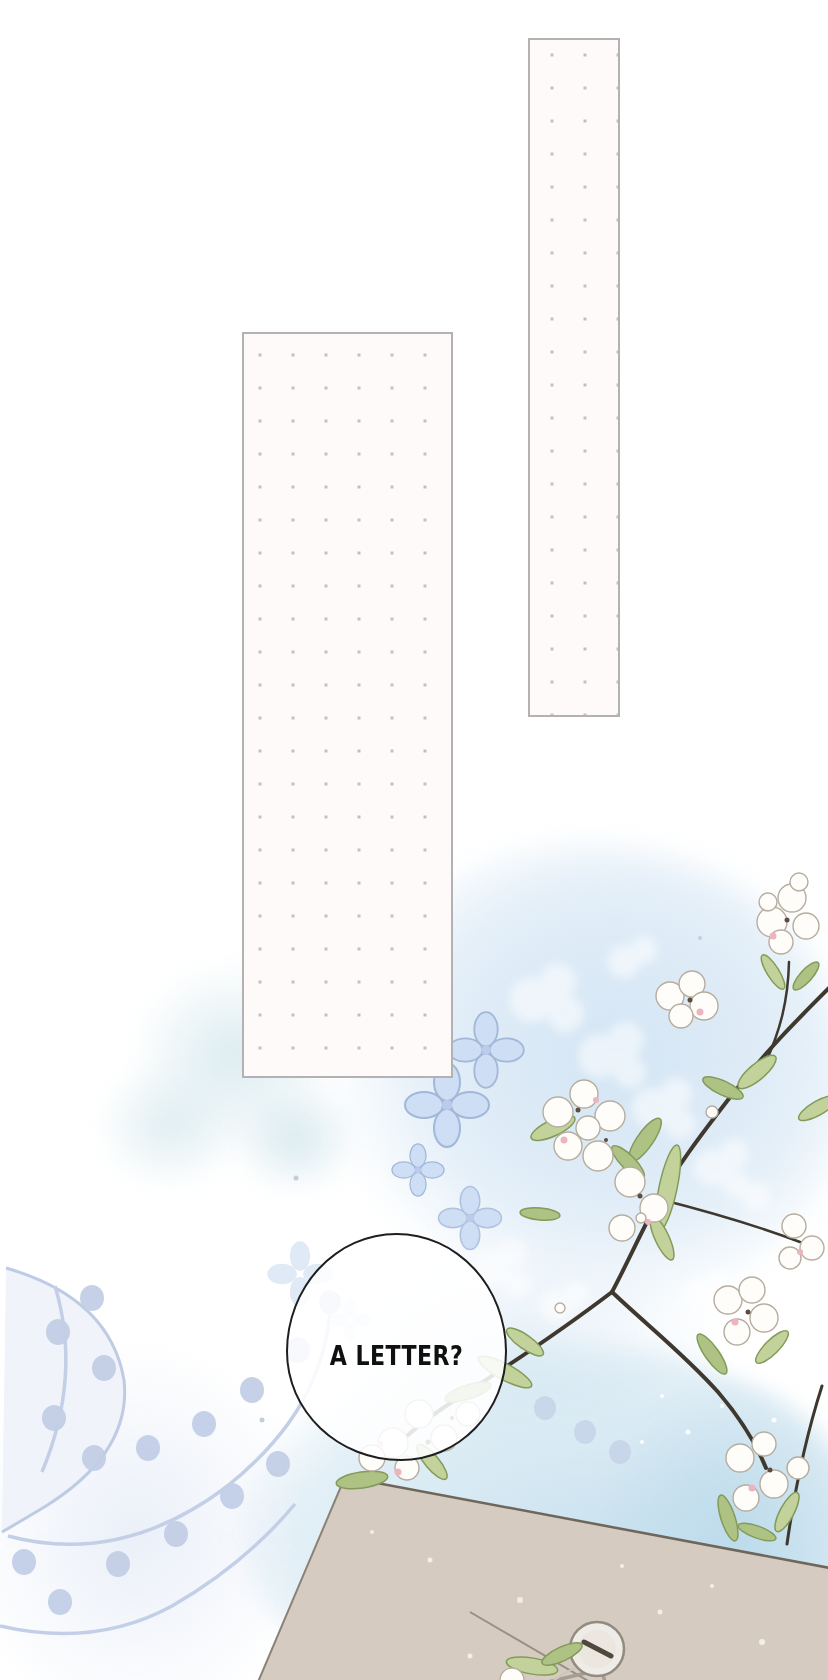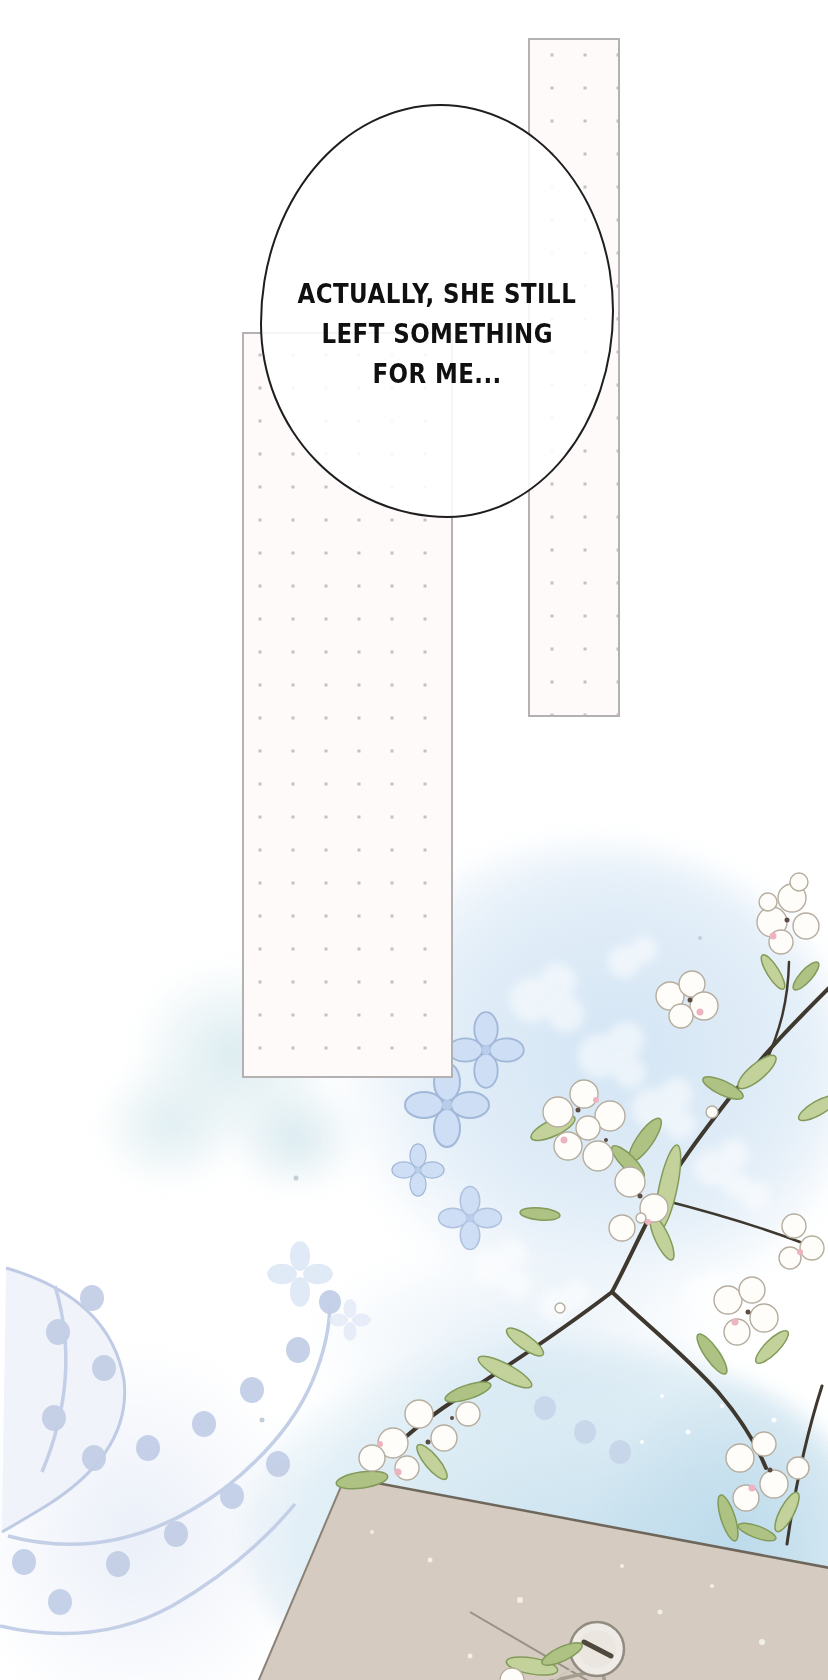--- a/index.html
+++ b/index.html
@@ -323,20 +323,18 @@
         <circle cx="640" cy="1196" r="2.5"></circle>
           <circle cx="606" cy="1140" r="2"></circle>
           <circle cx="748" cy="1312" r="2.5"></circle>
         <circle cx="428" cy="1442" r="2.5"></circle>
           <circle cx="452" cy="1418" r="2"></circle>
           <circle cx="770" cy="1470" r="2.5"></circle>
       </g>
     </g>
   </svg>
 
-  <div class="bubble bubble-1">
-    <div class="bubble-text">ACTUALLY, SHE STILL</div>
-    <div class="bubble-text">LEFT SOMETHING</div>
-    <div class="bubble-text">FOR ME...</div>
+
+  <div class="bubble bubble-2">
+    <div class="bubble-text">A LETTER?</div>
   </div>
 
-
 </div>
 
 </body></html>

